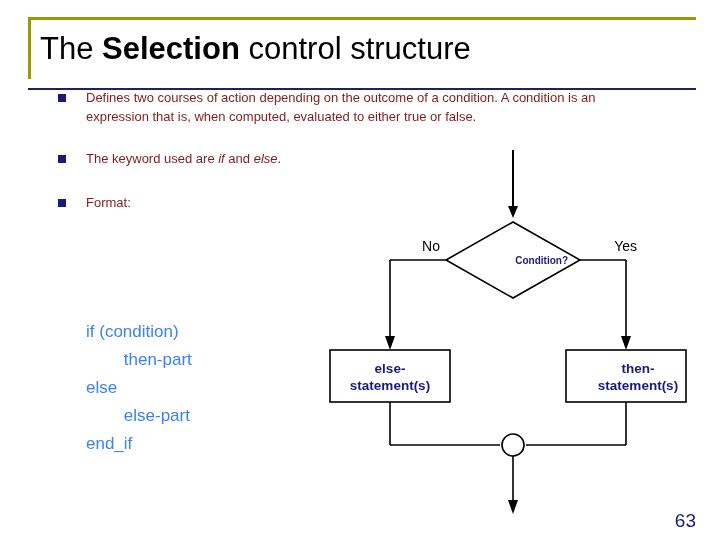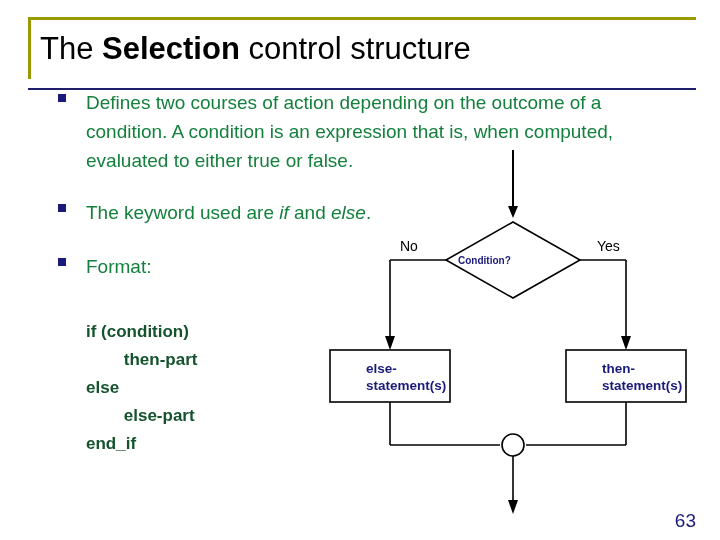--- a/index.html
+++ b/index.html
@@ -60,23 +60,23 @@
   .bullet-list {
     position: absolute;
     left: 48px;
     top: 88px;
     width: 610px;
   }
   .bullet {
     position: relative;
     padding-left: 38px;
     margin-bottom: 14px;
-    font-size: 19px;
-    line-height: 29px;
-    color: #15803d;
+    font-size: 13px;
+    line-height: 19px;
+    color: #7f1d1d;
   }
   .bullet .marker {
     position: absolute;
     left: 10px;
     top: 6px;
     width: 8px;
     height: 8px;
     background: #1a1a7a;
   }
   .bullet i {
@@ -85,58 +85,57 @@
   .bullet-1 { margin-bottom: 17px; }
   .bullet-2 { margin-bottom: 25px; margin-top: 23px; }
 
   
   .code-block {
     position: absolute;
     left: 86px;
     top: 318px;
     font-size: 17px;
     line-height: 28px;
-    font-weight: bold;
-    color: #14532d;
+    font-weight: normal;
+    color: #3b82f6;
     white-space: pre;
   }
 
   
   .flow {
     position: absolute;
     left: 300px;
     top: 150px;
     width: 410px;
     height: 380px;
   }
   .flow svg {
     display: block;
   }
   .flow-label {
     position: absolute;
     font-size: 14px;
     color: #000000;
-    text-align: left;
+    text-align: right;
   }
   .lbl-no  { left: 100px; top: 88px; width: 40px; }
   .lbl-yes { left: 297px; top: 88px; width: 40px; }
   .lbl-cond {
     left: 158px; top: 105px; width: 110px;
     font-weight: bold;
     color: #1a1a7a;
     font-size: 10px;
   }
   .box-text {
     position: absolute;
     font-size: 13.5px;
     line-height: 17px;
     font-weight: bold;
     color: #1a1a7a;
-    text-align: left;
-    margin-left: 35px;
+    text-align: center;
   }
   .box-else { left: 31px; top: 210px; width: 118px; }
   .box-then { left: 267px; top: 210px; width: 142px; }
 
   
   .page-number {
     position: absolute;
     right: 24px;
     bottom: 8px;
     font-size: 19px;

